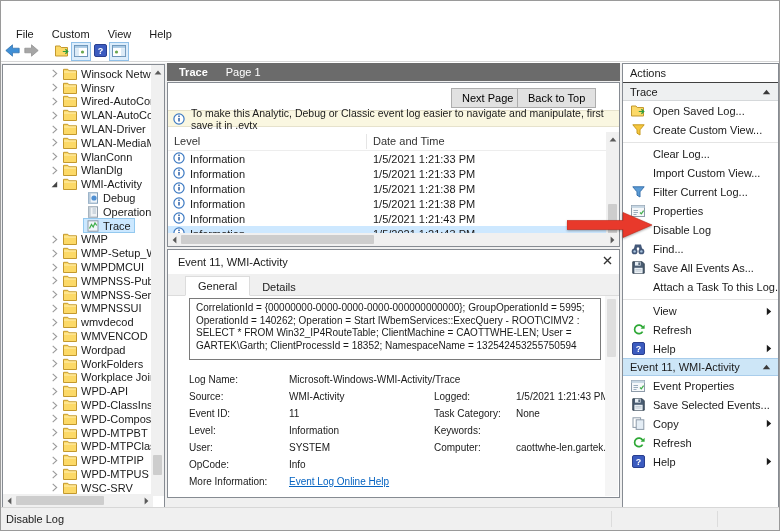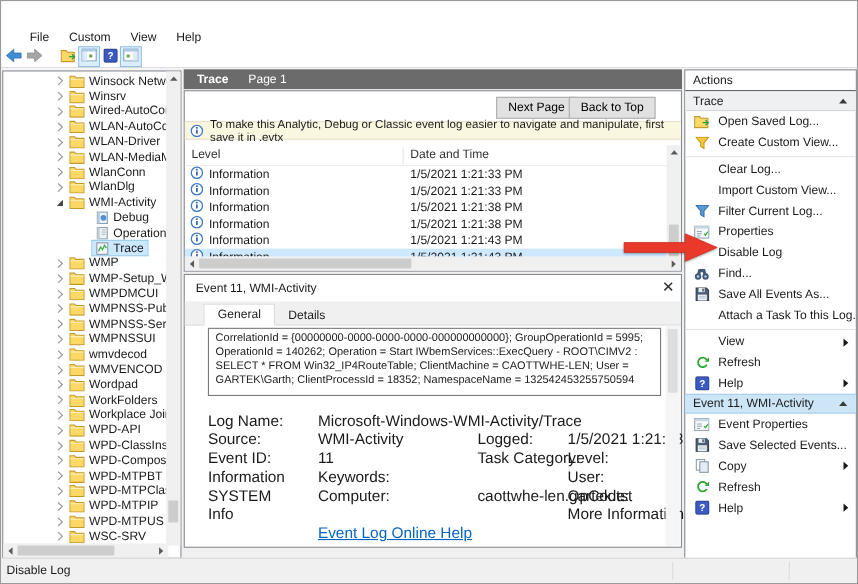--- a/index.html
+++ b/index.html
@@ -8,21 +8,21 @@
     font-family:"Liberation Sans",sans-serif;font-size:11px;color:#1a1a1a;overflow:hidden;}
   
   .titlebar{position:absolute;top:0;left:0;right:0;height:24px;background:#fff;display:flex;align-items:center;}
   .ticon{margin-left:8px;display:flex;}
   .ttext{margin-left:6px;font-size:11.5px;}
   .ctrl{position:absolute;top:0;width:34px;height:24px;display:flex;align-items:center;justify-content:center;}
   #ctrl-min{left:596px;} #ctrl-max{left:646px;} #ctrl-close{left:697px;}
   .glyph-min{width:10px;height:1px;background:#333;display:inline-block;}
   .glyph-max{width:9px;height:9px;border:1px solid #333;display:inline-block;}
   
-  .menubar{position:absolute;top:24px;left:15px;right:0;height:17px;display:flex;align-items:center;padding-left:2px;text-align:right;}
+  .menubar{position:absolute;top:24px;left:4px;right:0;height:17px;display:flex;align-items:center;padding-left:2px;text-align:right;}
   .menu-item{padding:1px 9px;}
   .toolbar{position:absolute;top:41px;left:0;right:0;height:20px;display:flex;align-items:center;
     padding-left:2px;border-bottom:1px solid #d7d7d7;}
   .tb-btn{width:18px;height:17px;display:flex;align-items:center;justify-content:center;margin-right:1px;}
   .tb-btn.selected{background:#dcedfb;outline:1px solid #90c0e8;}
   .tb-btn.sep-before{margin-left:12px;}
   
   .main{position:absolute;top:62px;left:0;right:0;height:446px;background:#f0f0f0;}
   .panel{background:#fff;border:1px solid #868b92;position:absolute;}
   
@@ -78,21 +78,21 @@
   .details-panel{left:0;top:186px;width:453px;height:249px;}
   .d-header{position:absolute;top:0;left:0;right:0;height:24px;display:flex;align-items:center;padding-left:10px;}
   .d-close{position:absolute;right:7px;top:6px;display:inline-flex;}
   .tabs{position:absolute;top:24px;left:0;right:0;height:22px;background:#f0f0f0;
     border-bottom:1px solid #dcdcdc;padding-left:17px;display:flex;align-items:flex-end;}
   .tab{padding:3px 12px 3px;margin-bottom:-1px;}
   .tab.active{background:#fff;border:1px solid #dcdcdc;border-bottom:1px solid #fff;}
   .desc{position:absolute;left:21px;top:48px;width:412px;height:62px;border:1px solid #7a7a7a;
     background:#fff;padding:3px 6px;font-size:10px;line-height:12.5px;overflow:hidden;}
   .fields{position:absolute;left:21px;top:124px;width:412px;display:grid;
-    grid-template-columns:100px 145px 82px auto;grid-auto-rows:17px;font-size:14px;white-space:nowrap;}
+    grid-template-columns:100px 145px 82px auto;grid-auto-rows:17px;font-size:10px;white-space:nowrap;}
   .fields .lab{color:#1a1a1a;}
   .fields .span3{grid-column:2 / span 3;}
   .link{color:#0563c1;text-decoration:underline;}
   .d-vscroll{right:1px;top:46px;bottom:1px;background:#f5f5f5;}
   .d-thumb{position:absolute;left:2px;top:3px;width:9px;height:58px;background:#dedede;border-radius:1px;display:block;}
   
   .actions-panel{left:621px;top:0;width:157px;height:446px;}
   .a-header{height:19px;font-weight:normal;padding:3px 0 0 7px;border-bottom:1px solid #404040;}
   .a-section{height:18px;background:#eef0f1;border-bottom:1px solid #d5d8da;display:flex;
     align-items:center;padding-left:7px;position:relative;}
@@ -856,20 +856,21 @@
         <div class="fields">
           <span class="lab">Log Name:</span>
           <span class="span3">Microsoft-Windows-WMI-Activity/Trace</span>
           <span class="lab">Source:</span>
           <span>WMI-Activity</span>
           <span class="lab">Logged:</span>
           <span>1/5/2021 1:21:43 PM</span>
           <span class="lab">Event ID:</span>
           <span>11</span>
           <span class="lab">Task Category:</span>
+          <span>None</span>
           <span class="lab">Level:</span>
           <span>Information</span>
           <span class="lab">Keywords:</span>
           <span></span>
           <span class="lab">User:</span>
           <span>SYSTEM</span>
           <span class="lab">Computer:</span>
           <span>caottwhe-len.gartek.tst</span>
           <span class="lab">OpCode:</span>
           <span>Info</span>

